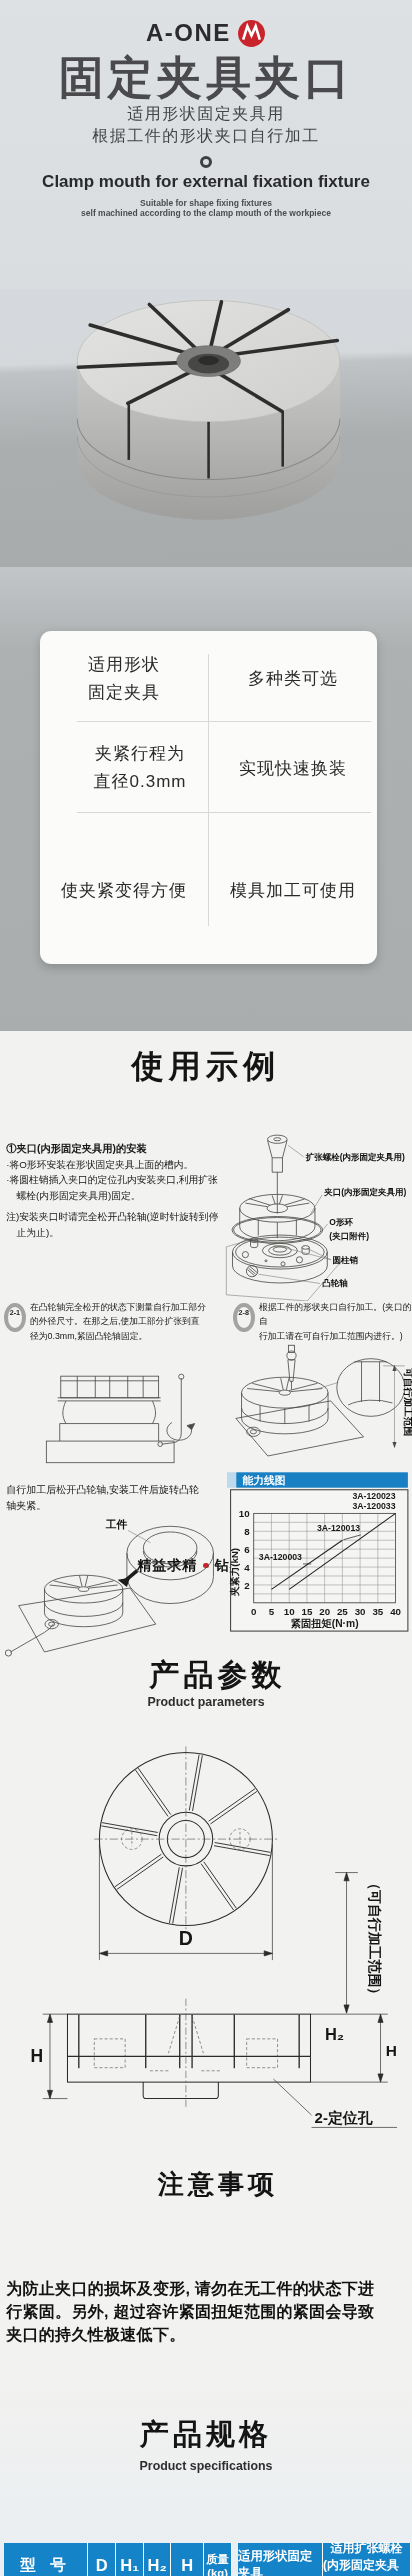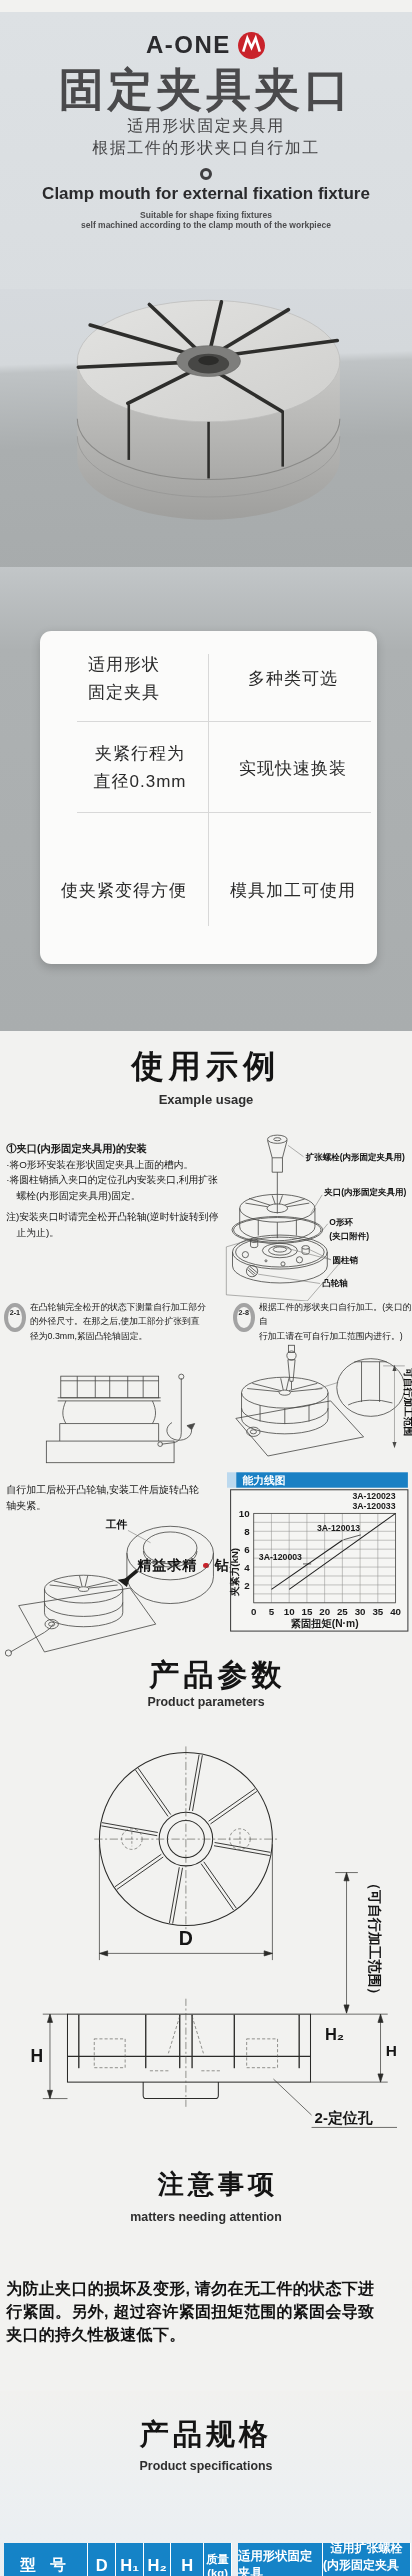--- a/index.html
+++ b/index.html
@@ -3,21 +3,21 @@
 <meta charset="utf-8">
 <style>
   html,body{margin:0;padding:0;background:#888;}
   *{box-sizing:border-box;}
   .page{position:relative;width:412px;height:2706px;margin:0 auto;overflow:hidden;
         font-family:"Liberation Sans",sans-serif;color:#1d1d1d;background:#f2f2f0;}
   .abs{position:absolute;}
   .ctr{left:0;right:0;text-align:center;}
 
   
-  .hero{top:12px;left:0;width:412px;height:289px;background:linear-gradient(180deg,#dde1e4 0%,#d9dde0 100%);}
+  .hero{top:0;left:0;width:412px;height:289px;background:linear-gradient(180deg,#dde1e4 0%,#d9dde0 100%);}
   .logo-row{top:18.5px;display:flex;justify-content:center;align-items:center;gap:6.2px;}
   .logo-text{font-size:24px;font-weight:bold;color:#2b2b2e;letter-spacing:1.5px;}
   .hero-title{top:48px;font-size:45px;font-weight:bold;color:#4a4a4c;letter-spacing:4.1px;}
   .hero-sub{font-size:16px;color:#454547;letter-spacing:1.5px;}
   .hero-ring{top:156px;left:200px;width:12.4px;height:12.4px;border:3.6px solid #3f3f41;border-radius:50%;}
   .hero-en-title{top:172px;font-size:17px;font-weight:bold;color:#2a2a2c;}
   .hero-en-sub{font-size:8.5px;font-weight:bold;color:#4c4c4e;}
 
   
   .photo-bg{top:289px;left:0;width:412px;height:278px;
@@ -158,21 +158,20 @@
       <div class="feat-cell" style="left:169px;top:124px">实现快速换装</div>
       <div class="feat-cell" style="left:0;top:246px">使夹紧变得方便</div>
       <div class="feat-cell" style="left:169px;top:246px">模具加工可使用</div>
     </div>
     <div class="abs ctr tagline">
       <span>精益求精</span><span class="tag-dot"></span><span>钻石服务</span>
     </div>
   </div>
 
   <div class="abs ctr sec-title use-title">使用示例</div>
-  <div class="abs ctr sec-en use-en">Example usage</div>
 
   <div class="abs step1">
     <div class="h">①夹口(内形固定夹具用)的安装</div>
     <div>·将O形环安装在形状固定夹具上面的槽内。</div>
     <div>·将圆柱销插入夹口的定位孔内安装夹口,利用扩张</div>
     <div class="indent">螺栓(内形固定夹具用)固定。</div>
     <div class="note">注)安装夹口时请完全松开凸轮轴(逆时针旋转到停</div>
     <div class="indent">止为止)。</div>
   </div>
 
@@ -497,21 +496,20 @@
     <text x="28" y="622" style="fill:#161616;font-size:34px;font-weight:bold">H</text>
     <text x="718" y="612" style="fill:#161616;font-size:30px;font-weight:bold">H₁</text>
     <g stroke="#2b2b29" stroke-width="1.3">
       <line x1="500" y1="656" x2="574" y2="726"></line>
       <line x1="574" y1="750" x2="740" y2="750"></line>
     </g>
     <text x="580" y="742" style="fill:#161616;font-size:29px;font-weight:bold">2-定位孔</text>
   </svg>
 
   <div class="abs ctr sec-title att-title">注意事项</div>
-  <div class="abs ctr sec-en att-en">matters needing attention</div>
   <div class="att-line" style="top:2279px">为防止夹口的损坏及变形, 请勿在无工件的状态下进</div>
   <div class="att-line" style="top:2302px">行紧固。另外, 超过容许紧固扭矩范围的紧固会导致</div>
   <div class="att-line" style="top:2325px">夹口的持久性极速低下。</div>
 
   <div class="abs spec-bg"></div>
   <div class="abs ctr sec-title spec-title">产品规格</div>
   <div class="abs ctr sec-en spec-en">Product specifications</div>
 
   <div id="spec-left" class="spec-table" style="left:4.1px;width:228px;grid-template-columns:83px 27px 27px 26px 32px 27px;grid-template-rows:44px repeat(4,22px);">
       <div class="th" style="font-size: 15.5px; letter-spacing: 5.2px;">

